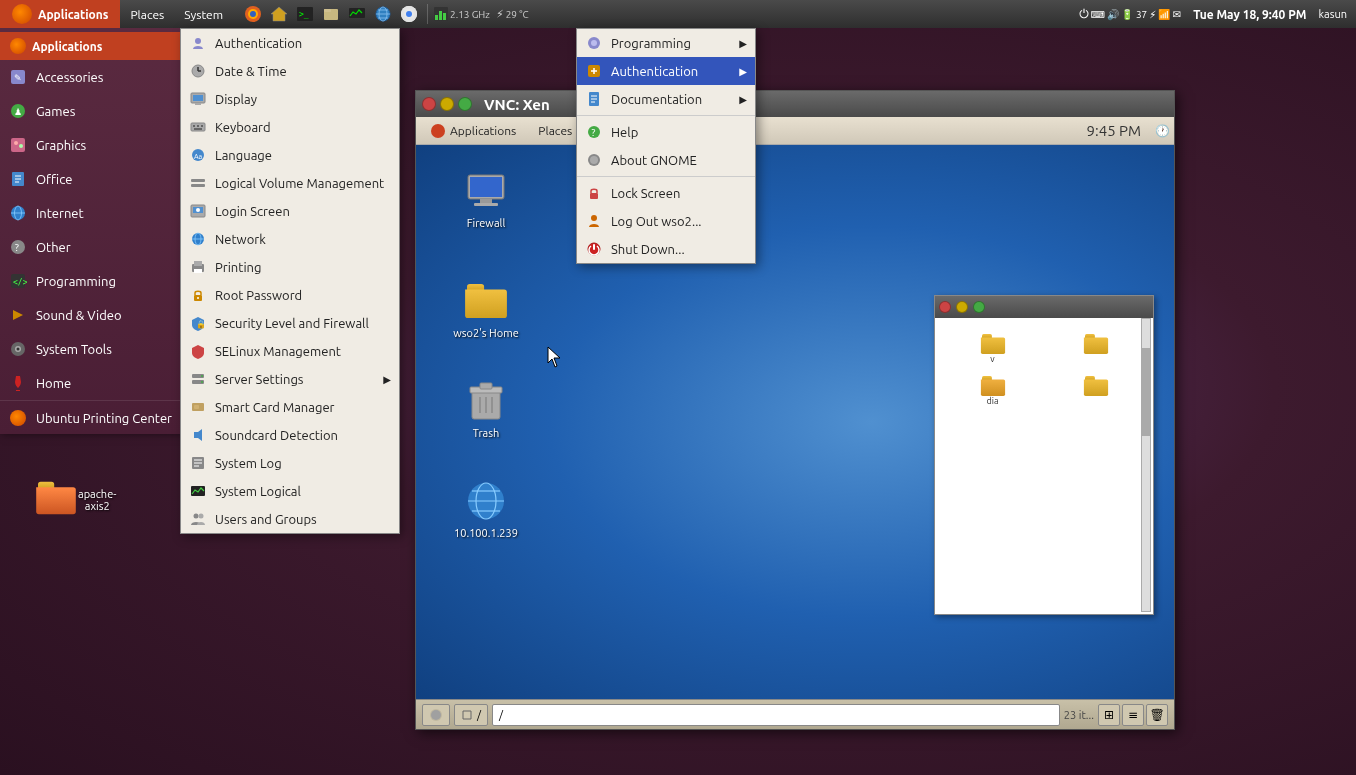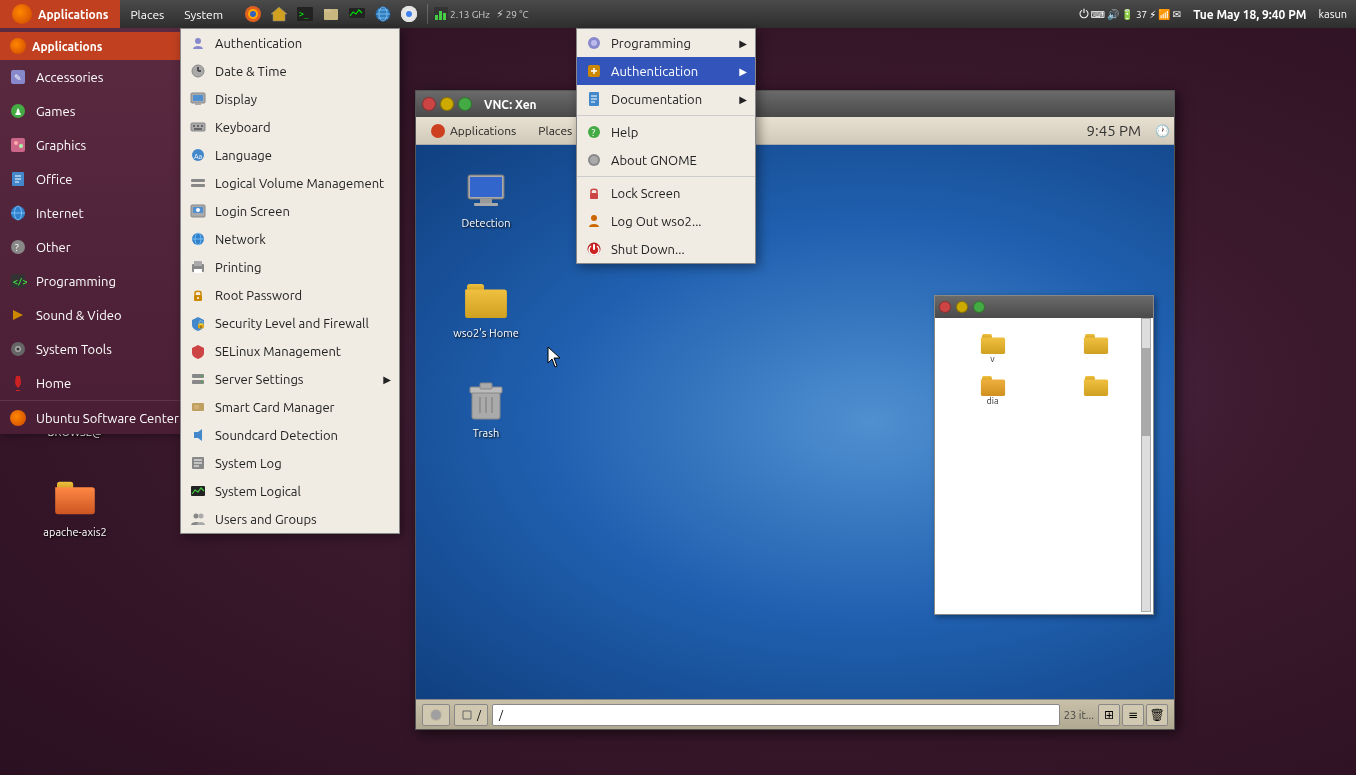--- a/index.html
+++ b/index.html
@@ -132,21 +132,21 @@
     .sidebar-icon {
       width: 20px; height: 20px;
       display: flex; align-items: center; justify-content: center;
       flex-shrink: 0;
     }
 
     
     .desktop-icon {
       position: absolute;
       display: flex;
-      flex-direction: column;
+      flex-direction: row;
       align-items: center;
       width: 90px;
       cursor: pointer;
       padding: 4px;
       border-radius: 4px;
     }
     .desktop-icon .icon-img {
       width: 48px; height: 48px;
       display: flex; align-items: center; justify-content: center;
       margin-bottom: 4px;
@@ -183,21 +183,21 @@
       width: 14px; height: 14px;
       border-radius: 50%;
       cursor: pointer;
       border: 1px solid rgba(0,0,0,0.3);
     }
     .win-btn-close { background: #cc4444; }
     .win-btn-min { background: #ccaa00; }
     .win-btn-max { background: #44aa44; }
     .vnc-title {
       color: #fff;
-      font-size: 12px;
+      font-size: 15px;
       margin-left: 8px;
       font-weight: bold;
     }
 
     
     .vnc-menubar {
       height: 28px;
       background: linear-gradient(to bottom, #e8e0d0, #d0c8b8);
       display: flex;
       align-items: center;
@@ -674,21 +674,21 @@
         </svg>
     </div>
     <span>Home</span>
     <span class="arrow">▶</span>
   </div>
 
   <div class="sidebar-item" style="border-top:1px solid rgba(255,255,255,0.1);">
     <div class="sidebar-icon">
       <div class="panel-logo" style="width:16px;height:16px;"></div>
     </div>
-    <span>Ubuntu Software Center</span>
+    <span>Ubuntu Printing Center</span>
   </div>
 </div>
 
 <div class="desktop-icon" style="position:absolute;top:370px;left:30px;">
   <div class="icon-img">
     <div class="dvd-icon">
       <div class="dvd-hole"></div>
       <div class="dvd-label">DVD</div>
     </div>
   </div>
@@ -734,21 +734,21 @@
 
     <div class="vnc-icon" style="position:absolute;left:30px;top:20px;">
       <div class="icon-img">
         <svg width="44" height="44" viewBox="0 0 44 44">
           <rect x="4" y="6" width="36" height="24" rx="2" fill="#aaa" stroke="#777" stroke-width="1"></rect>
           <rect x="6" y="8" width="32" height="20" fill="#3366cc"></rect>
           <rect x="16" y="30" width="12" height="4" fill="#999"></rect>
           <rect x="10" y="34" width="24" height="3" rx="1" fill="#aaa"></rect>
         </svg>
       </div>
-      <span class="icon-label">Detection</span>
+      <span class="icon-label">Firewall</span>
     </div>
 
     <div class="vnc-icon" style="position:absolute;left:30px;top:130px;">
       <div class="icon-img">
         <div class="folder-icon" style="transform:scale(0.95);">
           <div class="folder-tab"></div>
           <div class="folder-body"></div>
         </div>
       </div>
       <span class="icon-label">wso2's Home</span>
@@ -761,20 +761,32 @@
           <rect x="4" y="8" width="32" height="6" rx="1" fill="#bbb" stroke="#888"></rect>
           <rect x="14" y="4" width="12" height="6" rx="1" fill="#aaa" stroke="#888"></rect>
           <line x1="14" y1="18" x2="14" y2="34" stroke="#888" stroke-width="1.5"></line>
           <line x1="20" y1="18" x2="20" y2="34" stroke="#888" stroke-width="1.5"></line>
           <line x1="26" y1="18" x2="26" y2="34" stroke="#888" stroke-width="1.5"></line>
         </svg>
       </div>
       <span class="icon-label">Trash</span>
     </div>
 
+    <div class="vnc-icon" style="position:absolute;left:30px;top:330px;">
+      <div class="icon-img">
+        <svg width="44" height="44" viewBox="0 0 44 44">
+          <circle cx="22" cy="22" r="18" fill="#3080cc"></circle>
+          <ellipse cx="22" cy="22" rx="10" ry="18" fill="none" stroke="#88ccff" stroke-width="1.2"></ellipse>
+          <line x1="4" y1="22" x2="40" y2="22" stroke="#88ccff" stroke-width="1.2"></line>
+          <line x1="8" y1="12" x2="36" y2="12" stroke="#88ccff" stroke-width="1.2"></line>
+          <line x1="8" y1="32" x2="36" y2="32" stroke="#88ccff" stroke-width="1.2"></line>
+        </svg>
+      </div>
+      <span class="icon-label">10.100.1.239</span>
+    </div>
 
     <div class="file-win">
       <div class="file-win-title">
         <div class="win-btn" style="background:#cc4444;width:12px;height:12px;border-radius:50%;"></div>
         <div class="win-btn" style="background:#ccaa00;width:12px;height:12px;border-radius:50%;margin-left:2px;"></div>
         <div class="win-btn" style="background:#44aa44;width:12px;height:12px;border-radius:50%;margin-left:2px;"></div>
       </div>
       <div class="file-win-content">
 
         <div style="display:grid;grid-template-columns:1fr 1fr;gap:4px;padding:4px;">

